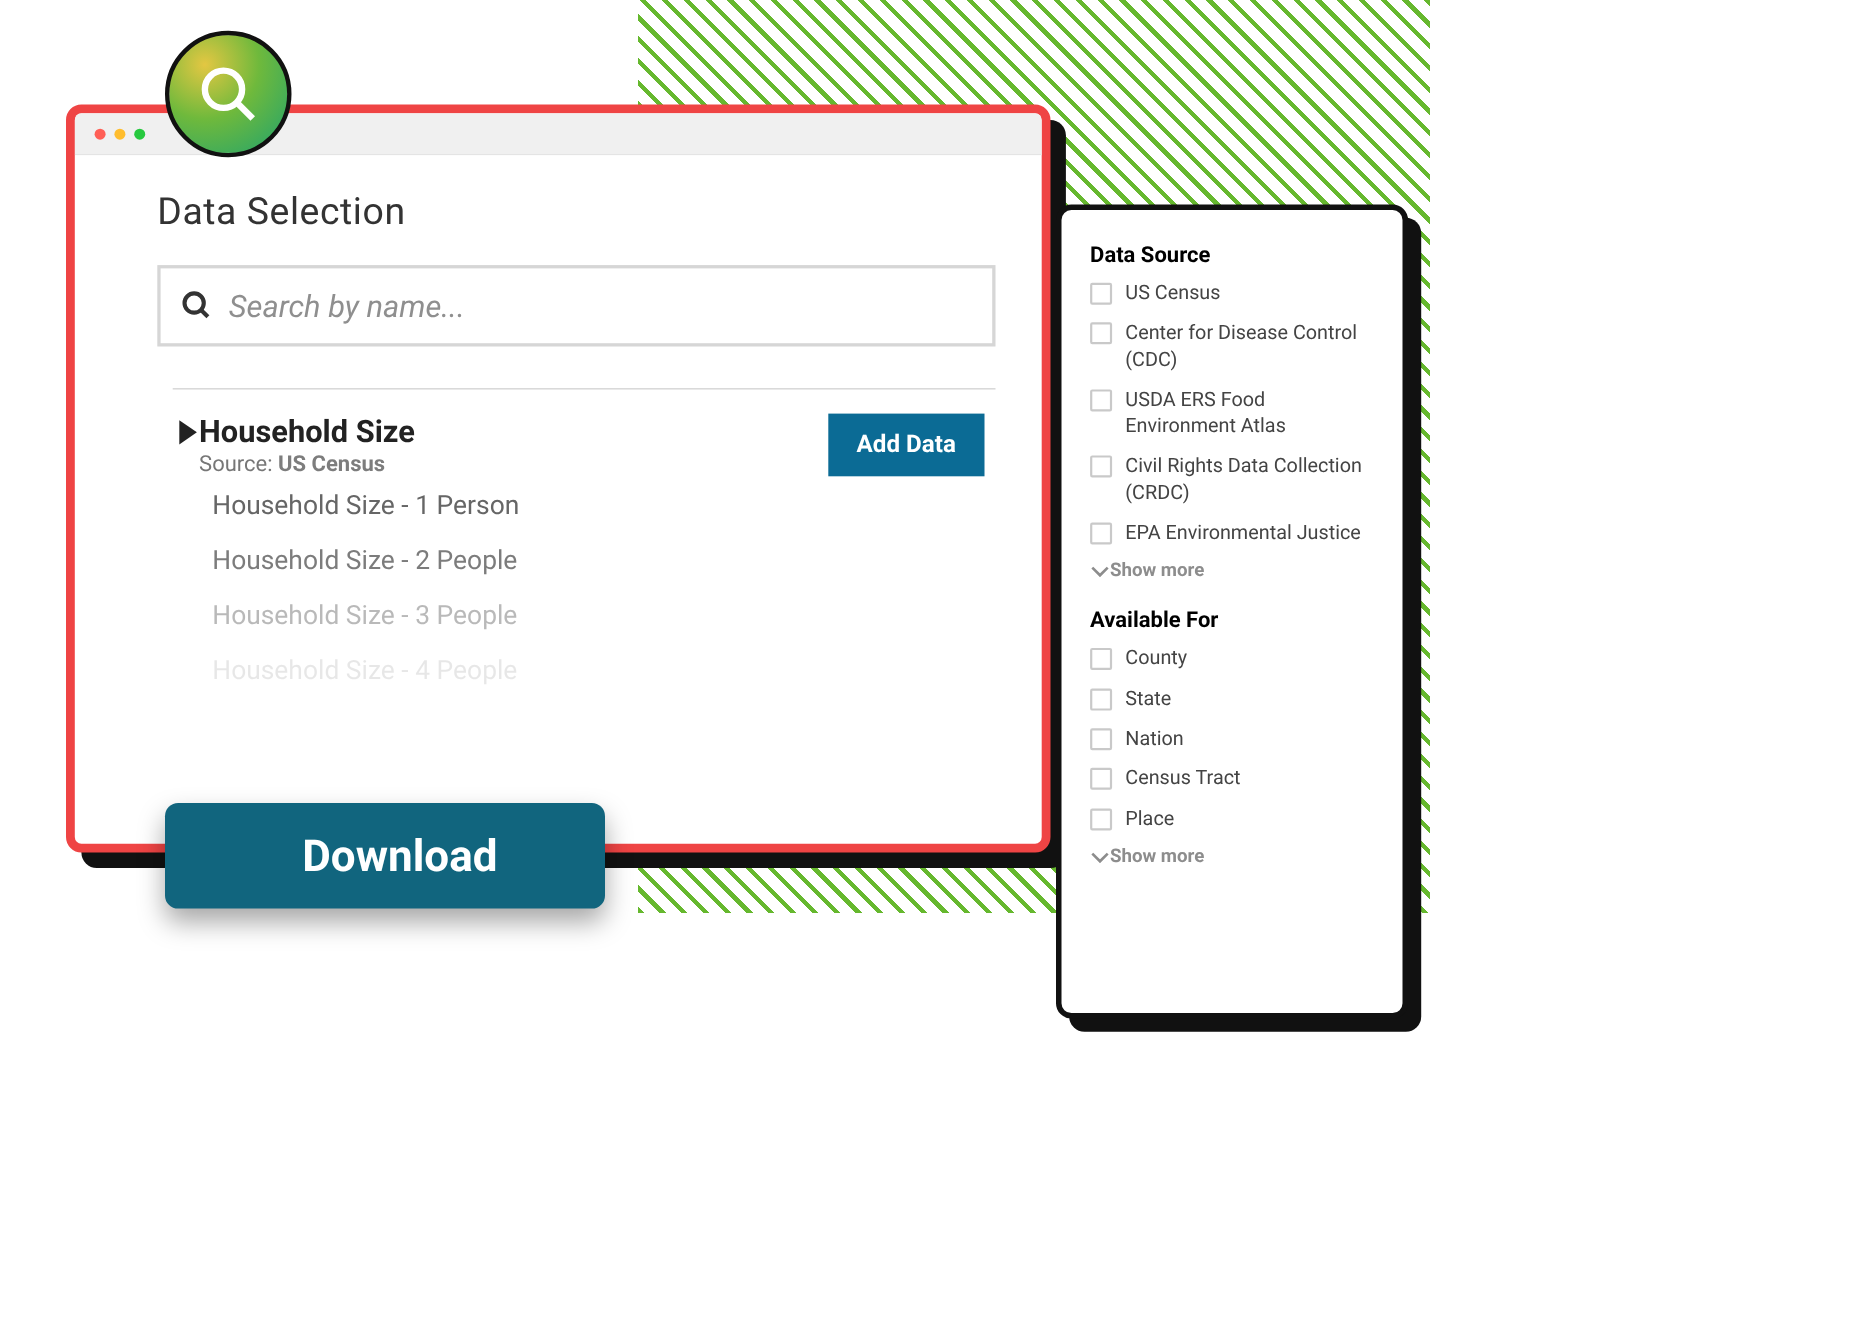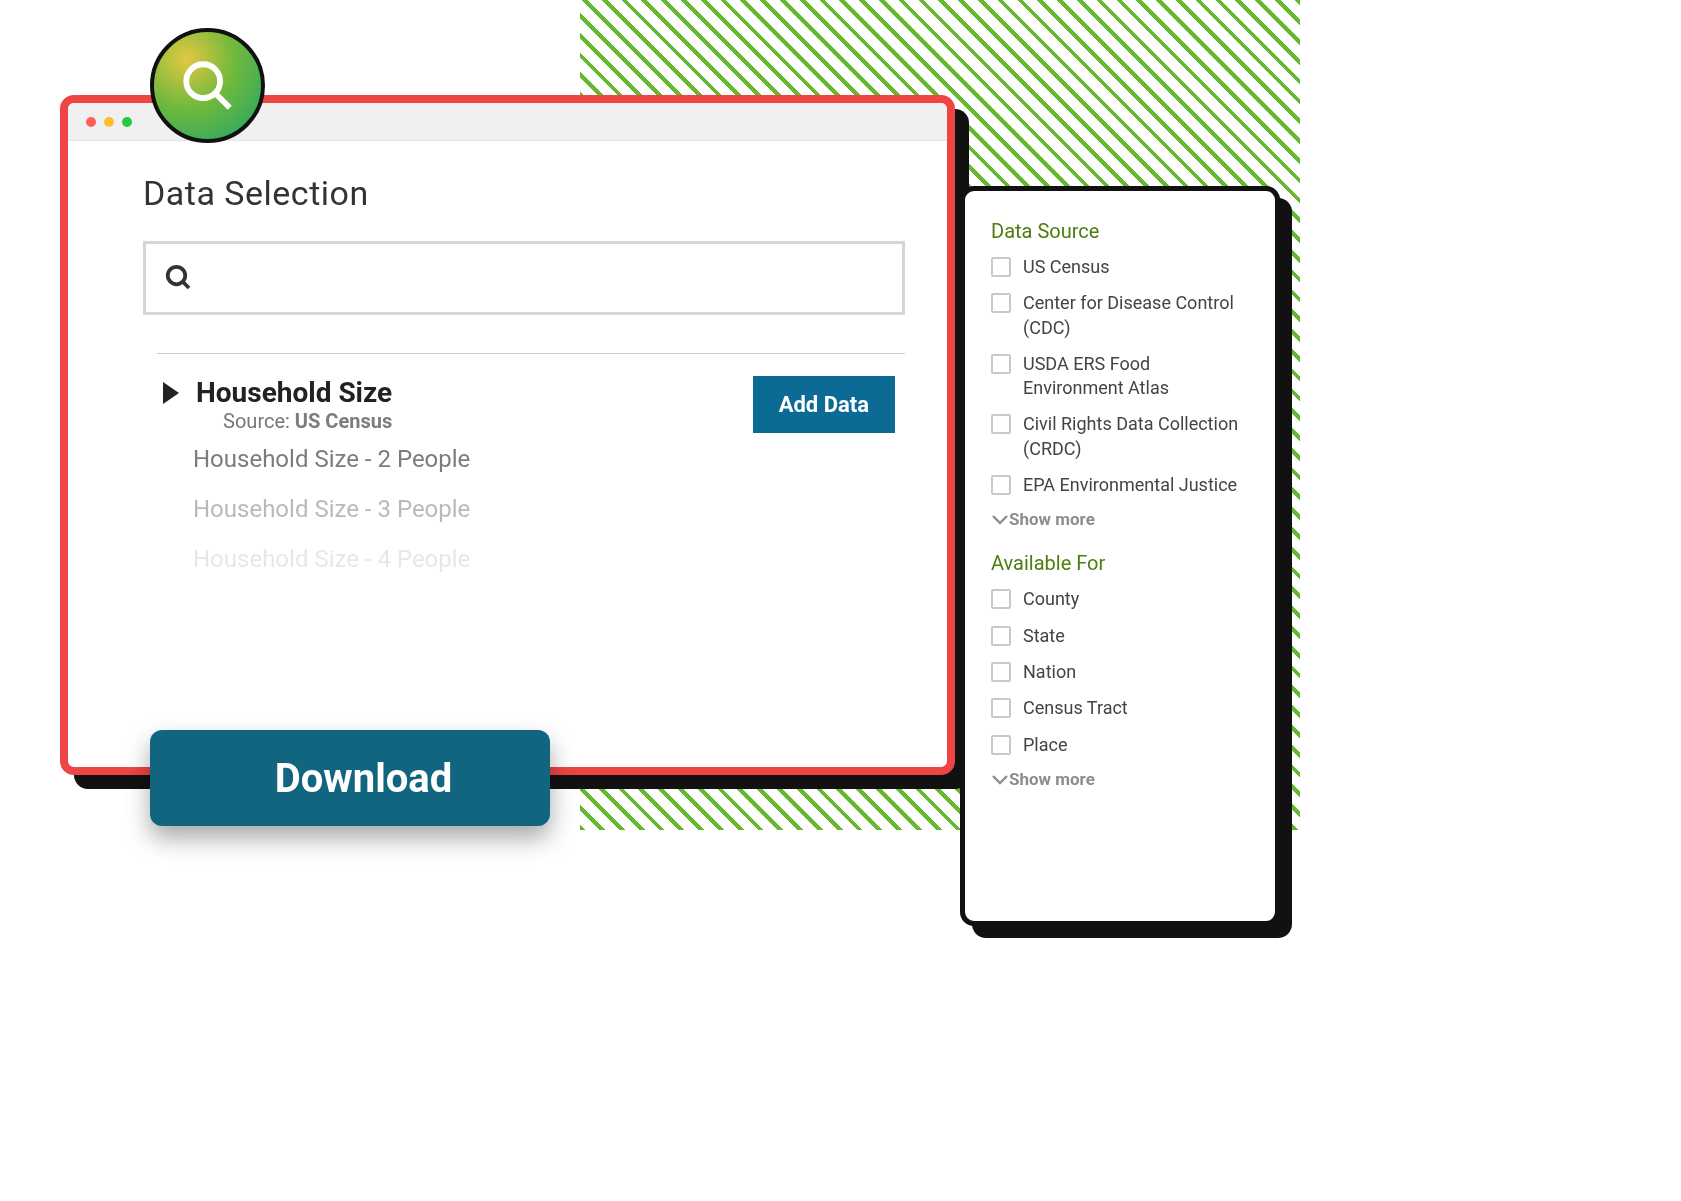--- a/index.html
+++ b/index.html
@@ -94,21 +94,21 @@
     margin-left: 14px;
   }
 
   .result-block {
     display: flex;
     align-items: flex-start;
     justify-content: space-between;
     margin-left: 20px;
     margin-bottom: 8px;
   }
-  .result-head { display: flex; gap: 17px; text-align: right; }
+  .result-head { display: flex; gap: 2px; }
   .triangle {
     width: 0; height: 0;
     border-top: 11px solid transparent;
     border-bottom: 11px solid transparent;
     border-left: 16px solid #222;
     margin-top: 6px;
   }
   .result-title {
     font-size: 28px;
     font-weight: 700;
@@ -192,23 +192,23 @@
     height: 740px;
     background: #fff;
     border: 5px solid #111;
     border-radius: 14px;
     box-shadow: 12px 12px 0 0 #111;
     z-index: 4;
     padding: 28px 26px;
   }
   .facet-heading {
     font-size: 20px;
-    color: #4d7c0f;
+    color: #000000;
     margin-bottom: 12px;
-    font-weight: 400;
+    font-weight: 700;
   }
   .facet-item {
     display: flex;
     align-items: flex-start;
     gap: 12px;
     margin-bottom: 12px;
     font-size: 18px;
     color: #444;
     line-height: 1.35;
     cursor: pointer;
@@ -244,38 +244,40 @@
     <span class="dot green"></span>
   </div>
   <div class="content">
     <h1 class="heading">Data Selection</h1>
 
     <label class="searchbox">
       <svg width="30" height="30" viewBox="0 0 24 24" fill="none" stroke="#333" stroke-width="3">
         <circle cx="10" cy="10" r="7"></circle>
         <line x1="20" y1="20" x2="15" y2="15"></line>
       </svg>
+      <input type="text" placeholder="Search by name..." style="">
     </label>
 
     <hr class="hr">
 
     <div class="result-block">
       <div class="result-head">
         <div class="triangle"></div>
         <div>
           <div class="result-title">Household Size</div>
           <div class="result-source">
             <span>Source: </span><span class="src">US Census</span>
           </div>
         </div>
       </div>
       <button class="add-btn">Add Data</button>
     </div>
 
     <div class="items">
+      <div class="item" style="opacity: 1;">Household Size - 1 Person</div>
       <div class="item" style="opacity: 0.85;">Household Size - 2 People</div>
       <div class="item" style="opacity: 0.45;">Household Size - 3 People</div>
       <div class="item" style="opacity: 0.15;">Household Size - 4 People</div>
     </div>
   </div>
 </div>
 
 <div class="badge">
   <svg width="58" height="58" viewBox="0 0 24 24" fill="none" stroke="#fff" stroke-width="2.4">
     <circle cx="10" cy="10" r="7"></circle>

